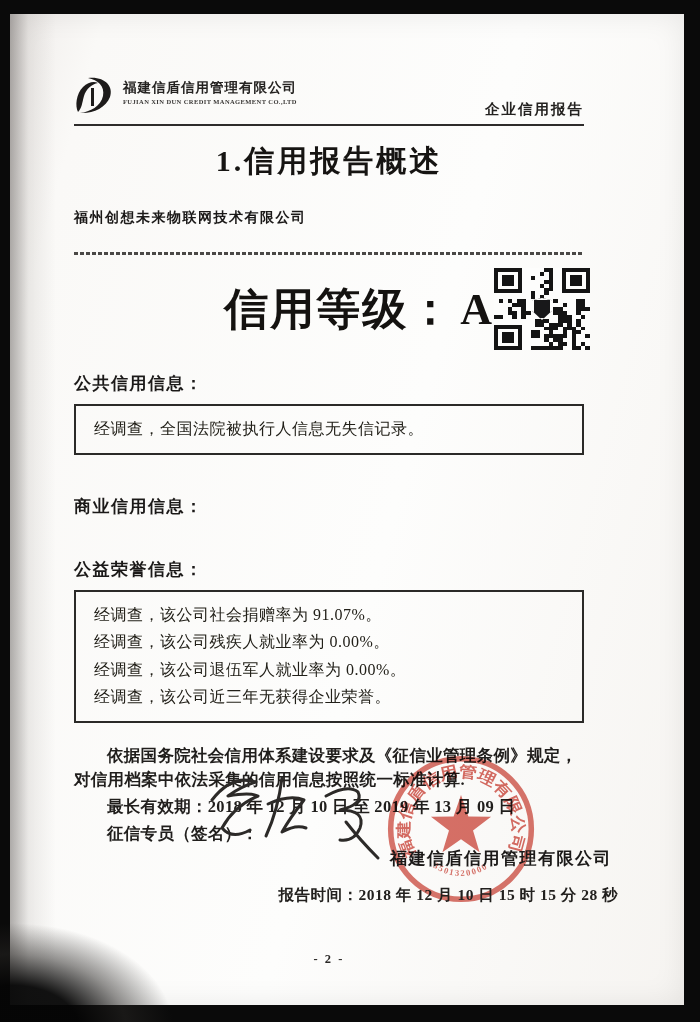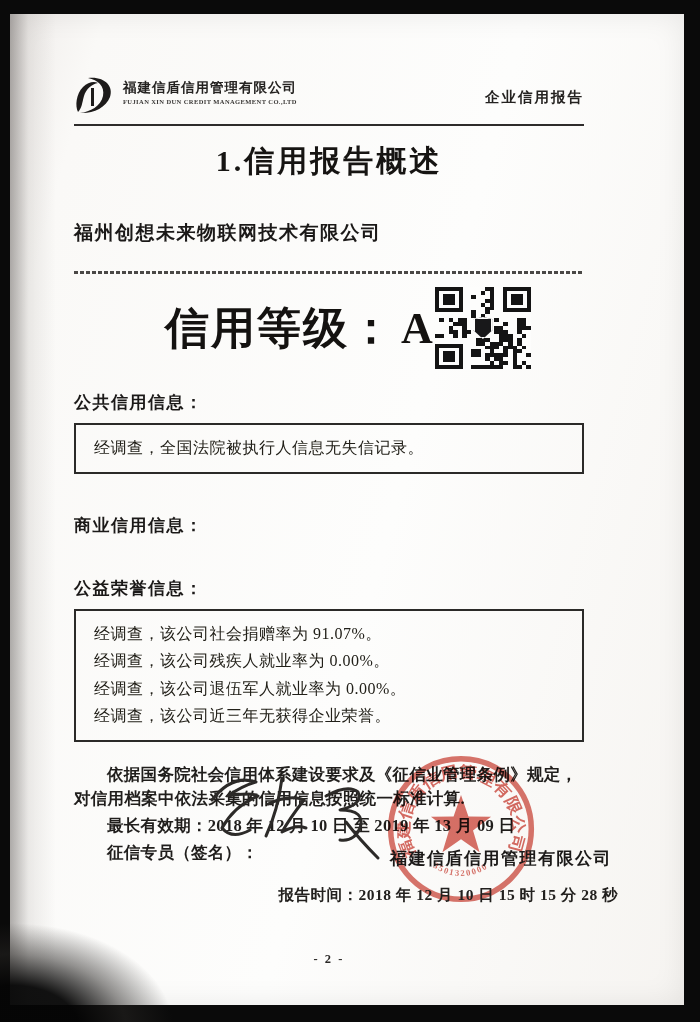--- a/index.html
+++ b/index.html
@@ -30,32 +30,32 @@
   }
   .content { position:relative; padding:62px 100px 0 64px; height:100%; }
 
   
   .header-band { position:relative; border-bottom:2px solid #2e2c2b; padding-bottom:8px; }
   .brand-row { display:flex; align-items:flex-start; gap:7px; }
   .logo { width:42px; height:40px; flex:0 0 auto; }
   .brand-text { padding-top:3px; }
   .brand-cn { font-size:13.5px; font-weight:700; letter-spacing:1px; color:#242220; }
   .brand-en { font-size:6.5px; font-weight:700; letter-spacing:.4px; color:#3a3836; margin-top:1px; }
-  .doc-type { position:absolute; right:0; bottom:17px; font-size:14.5px; font-weight:700; letter-spacing:2px; color:#242220; }
+  .doc-type { position:absolute; right:0; bottom:5px; font-size:14.5px; font-weight:700; letter-spacing:2px; color:#242220; }
 
   
   .report-title { margin-top:15px; text-align:center; font-size:30px; font-weight:700; letter-spacing:3px; color:#161412; }
-  .subject-company { margin-top:38px; font-size:19px; font-weight:700; letter-spacing:1.5px; color:#1b1918; }
+  .subject-company { margin-top:27px; font-size:14px; font-weight:700; letter-spacing:1.5px; color:#1b1918; }
   .dashed-rule {
     margin-top:25px; height:3px;
     background:repeating-linear-gradient(90deg,#4a4846 0 4px, transparent 4px 6px);
   }
 
   
-  .rating-row { margin-top:10px; display:flex; align-items:center; justify-content:center; height:88px; }
+  .rating-row { margin-top:10px; display:flex; align-items:center; justify-content:flex-end; height:88px; }
   .rating-text { padding-left:32px; font-size:44px; font-weight:700; letter-spacing:2px; color:#141210; white-space:nowrap; }
   .rating-grade { font-family:"Liberation Serif",serif; margin-left:6px; }
   .qr { position:relative; width:96px; height:82px; margin-right:-6px; background:#fdfdfc; }
   .qr-modules { position:absolute; inset:0; display:grid; grid-template-rows:repeat(21,1fr); grid-template-columns:repeat(21,1fr); }
   .qr-modules div { background:#141414; }
   .qr-finder { position:absolute; width:28px; height:25px; border:4px solid #141414; }
   .qr-finder::after { content:""; position:absolute; left:4px; top:3px; width:12px; height:11px; background:#141414; }
   .qr-f-tl { left:0; top:0; } .qr-f-tr { right:0; top:0; } .qr-f-bl { left:0; bottom:0; }
   .qr-shield { position:absolute; left:50%; top:50%; width:20px; height:22px; transform:translate(-50%,-50%);
     background:#18181a; clip-path:polygon(50% 0,100% 10%,100% 58%,50% 100%,0 58%,0 10%);

